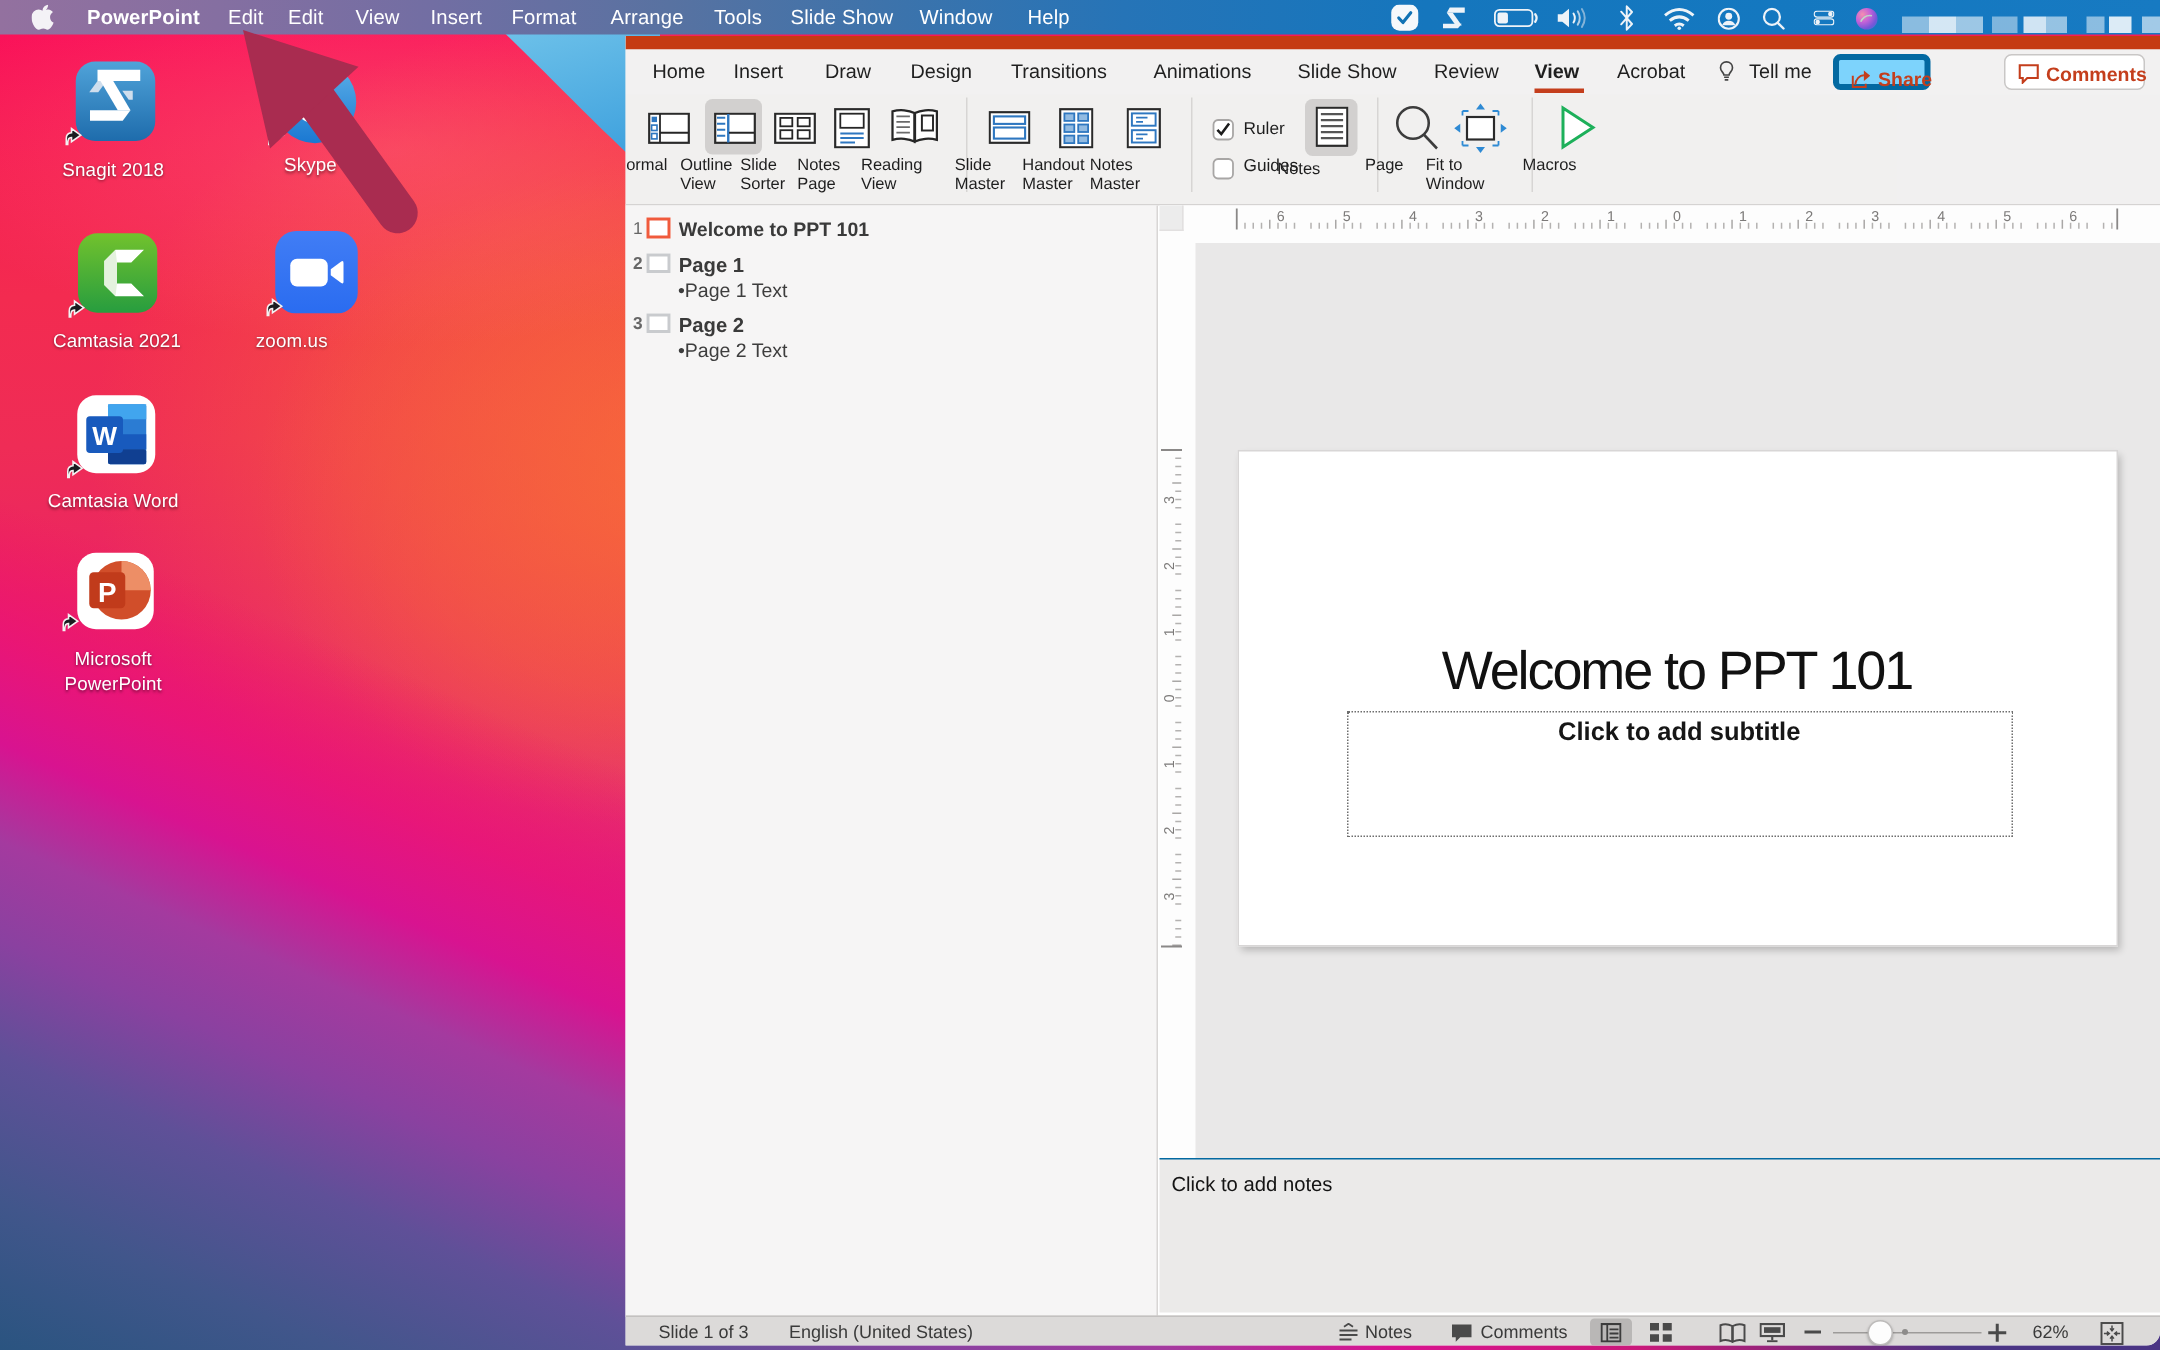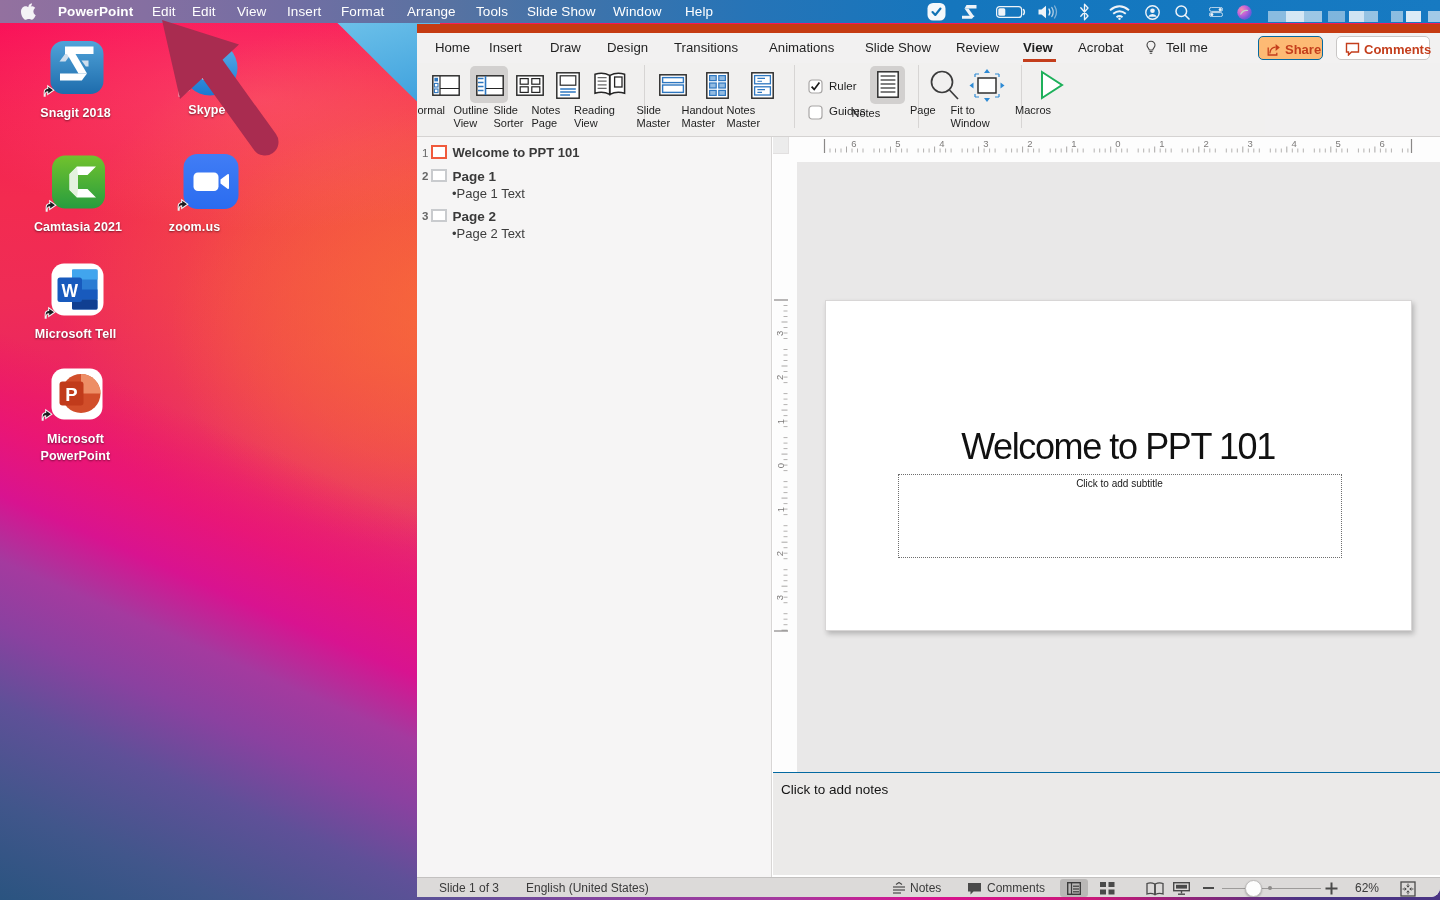--- a/index.html
+++ b/index.html
@@ -23,21 +23,21 @@
   
   #content { position:absolute; left:0; top:112px; width:1023px; height:741px; background:#ffffff; border-top:1px solid #d5d3d2; }
   #outline { position:absolute; left:0; top:0; width:355px; height:741px; background:#f6f5f5; border-right:1px solid #d8d6d5; font-size:13px; color:#3d3d3d; }
   #slidepane { position:absolute; left:356px; top:0; width:667px; height:638px; background:#fdfdfd; }
   #canvas { position:absolute; left:24px; top:25px; width:643px; height:610px; background:#e9e8e8; }
   #slide { position:absolute; left:51.5px; top:163px; width:587px; height:331px; background:#ffffff; border:1px solid #d8d6d6; box-shadow:2px 3px 5px rgba(0,0,0,0.22); }
   #notesarea { position:absolute; left:356px; top:635px; width:667px; height:103px; background:#ebeae9; border-top:1px solid #0369a1; }
   #statusbar { position:absolute; left:0; top:853px; width:1023px; height:20px; background:#dcdad9; border-top:1px solid #c3c1c0; font-size:12px; color:#3a3a3a; }
   .sbt { position:absolute; top:3px; }
   
-  .dlabel { position:absolute; color:#ffffff; font-weight:bold; font-size:12.5px; text-align:center; text-shadow:0 1px 2px rgba(0,0,0,0.5); letter-spacing:0.1px; }
+  .dlabel { position:absolute; color:#ffffff; font-weight:normal; font-size:12.5px; text-align:center; text-shadow:0 1px 2px rgba(0,0,0,0.5); letter-spacing:0.1px; }
   .dicon { position:absolute; }
 </style>
 </head>
 <body>
 <div id="stage">
   <svg id="wall" viewBox="0 0 1440 900" preserveAspectRatio="none">
     <defs>
       <linearGradient id="wbase" x1="0" y1="0" x2="0.06" y2="1">
         <stop offset="0.000" stop-color="#fb0e5b"></stop>
         <stop offset="0.130" stop-color="#f62052"></stop>
@@ -142,21 +142,21 @@
 
     <svg class="dicon" style="left:51px;top:263px" width="53" height="53" viewBox="0 0 53 53">
       <rect x="0.5" y="0.5" width="52" height="52" rx="12.5" fill="#ffffff"></rect>
       <rect x="21" y="6.5" width="25.5" height="40" rx="1.5" fill="#2b7cd3"></rect>
       <rect x="21" y="6.5" width="25.5" height="10" fill="#41a5ee"></rect>
       <rect x="21" y="26.5" width="25.5" height="10" fill="#185abd"></rect>
       <rect x="21" y="36.5" width="25.5" height="10" rx="1.5" fill="#103f91"></rect>
       <rect x="6.5" y="14.5" width="24.5" height="24.5" rx="2.5" fill="#185abd"></rect>
       <text x="18.7" y="33.5" text-anchor="middle" font-size="17.5" font-weight="bold" fill="#fff" font-family="Liberation Sans, sans-serif">W</text>
     </svg>
-    <div class="dlabel" style="left:19px;top:327px;width:113px">Microsoft Tell</div>
+    <div class="dlabel" style="left:19px;top:327px;width:113px">Camtasia Word</div>
 
     <svg class="dicon" style="left:51px;top:368px" width="52" height="52" viewBox="0 0 52 52">
       <rect x="0.5" y="0.5" width="51" height="51" rx="12.5" fill="#ffffff"></rect>
       <circle cx="30" cy="25.5" r="19.5" fill="#d14e2a"></circle>
       <path d="M30 6 A19.5 19.5 0 0 1 49.5 25.5 L30 25.5 Z" fill="#ed8e66"></path>
       <rect x="8.5" y="13.5" width="24" height="24" rx="3" fill="#c13b1b"></rect>
       <text x="20.5" y="33" text-anchor="middle" font-size="18.5" font-weight="bold" fill="#fff" font-family="Liberation Sans, sans-serif">P</text>
     </svg>
     <div class="dlabel" style="left:19px;top:431px;width:113px;line-height:16.5px">Microsoft<br>PowerPoint</div>
 
@@ -279,21 +279,21 @@
       <span class="tab" style="left:448px">Slide Show</span>
       <span class="tab" style="left:539px">Review</span>
       <span class="tab" style="left:606px;font-weight:700">View</span>
       <div style="position:absolute;left:606px;top:26px;width:33px;height:2.5px;background:#c43e1c"></div>
       <span class="tab" style="left:661px">Acrobat</span>
       <svg style="position:absolute;left:727px;top:7px" width="14" height="15" viewBox="0 0 14 15">
           <path d="M7 1.2c-2.3 0-4 1.7-4 3.9 0 1.4.7 2.3 1.3 3 .5.6.9 1.1 1 1.9h3.4c.1-.8.5-1.3 1-1.9.6-.7 1.3-1.6 1.3-3 0-2.2-1.7-3.9-4-3.9z" fill="none" stroke="#444" stroke-width="1.1"></path>
           <path d="M5.4 11.5h3.2M5.8 13.2h2.4" stroke="#444" stroke-width="1.1"></path>
         </svg>
       <span class="tab" style="left:749px">Tell me</span>
-      <div style="position:absolute;left:841px;top:3px;width:65px;height:24px;background:#fdba74;border:1px solid #0369a1;border-radius:5px">
+      <div style="position:absolute;left:805px;top:3px;width:65px;height:24px;background:#7dd3fc;border:4px solid #0369a1;border-radius:5px">
         <svg style="position:absolute;left:8px;top:5px" width="14" height="14" viewBox="0 0 14 14">
           <path d="M1.2 5.5 V13 H9.8 V10.8" fill="none" stroke="#c43e1c" stroke-width="1.3"></path>
           <path d="M2.8 11.5 C3.2 7.5 5.8 5.3 8.6 5.2" fill="none" stroke="#c43e1c" stroke-width="1.3"></path>
           <path d="M8.6 2 L12.8 5.5 L8.6 9 Z" fill="#c43e1c"></path>
         </svg>
         <span style="position:absolute;left:26px;top:4.5px;color:#c43e1c;font-size:13px;font-weight:600">Share</span>
       </div>
       <div style="position:absolute;left:919px;top:3px;width:94px;height:24px;background:#fff;border:1px solid #c9c7c6;border-radius:5px">
         <svg style="position:absolute;left:8px;top:5px" width="15" height="14" viewBox="0 0 15 14">
           <path d="M1.5 1.5 H13.5 V10 H6.5 L3.5 13 V10 H1.5 Z" fill="none" stroke="#c43e1c" stroke-width="1.4"></path>
@@ -628,21 +628,21 @@
         <text x="7" y="223.4" font-size="9.5" fill="#7c7a79" text-anchor="middle" transform="rotate(-90 7 223.4)" dominant-baseline="central" font-family="Liberation Sans, sans-serif">2</text>
         <text x="7" y="399.6" font-size="9.5" fill="#7c7a79" text-anchor="middle" transform="rotate(-90 7 399.6)" dominant-baseline="central" font-family="Liberation Sans, sans-serif">2</text>
         <text x="7" y="179.4" font-size="9.5" fill="#7c7a79" text-anchor="middle" transform="rotate(-90 7 179.4)" dominant-baseline="central" font-family="Liberation Sans, sans-serif">3</text>
         <text x="7" y="443.6" font-size="9.5" fill="#7c7a79" text-anchor="middle" transform="rotate(-90 7 443.6)" dominant-baseline="central" font-family="Liberation Sans, sans-serif">3</text>
         </svg>
         <div style="position:absolute;left:0;top:0;width:16px;height:17px;background:#ececec;border-right:1px solid #e2e0e0;border-bottom:1px solid #e2e0e0"></div>
         <div id="canvas"></div>
         <div id="slide">
           <div style="position:absolute;left:0;top:124.5px;width:585px;text-align:center;font-size:36px;color:#111;letter-spacing:-1.4px">Welcome to PPT 101</div>
           <div style="position:absolute;left:72px;top:173px;width:444px;height:84px;border:1px dotted #6e6e6e">
-            <div style="position:absolute;left:0;top:2.5px;width:442px;text-align:center;font-weight:400;font-size:10px;color:#161616">Click to add subtitle</div>
+            <div style="position:absolute;left:0;top:2.5px;width:442px;text-align:center;font-weight:700;font-size:17px;color:#161616">Click to add subtitle</div>
           </div>
         </div>
       </div>
       <div id="notesarea">
         <div style="position:absolute;left:8px;top:9px;font-size:13.5px;color:#141414">Click to add notes</div>
       </div>
     </div>
     <div id="statusbar">
       <span class="sbt" style="left:22px">Slide 1 of 3</span>
       <span class="sbt" style="left:109px">English (United States)</span>

